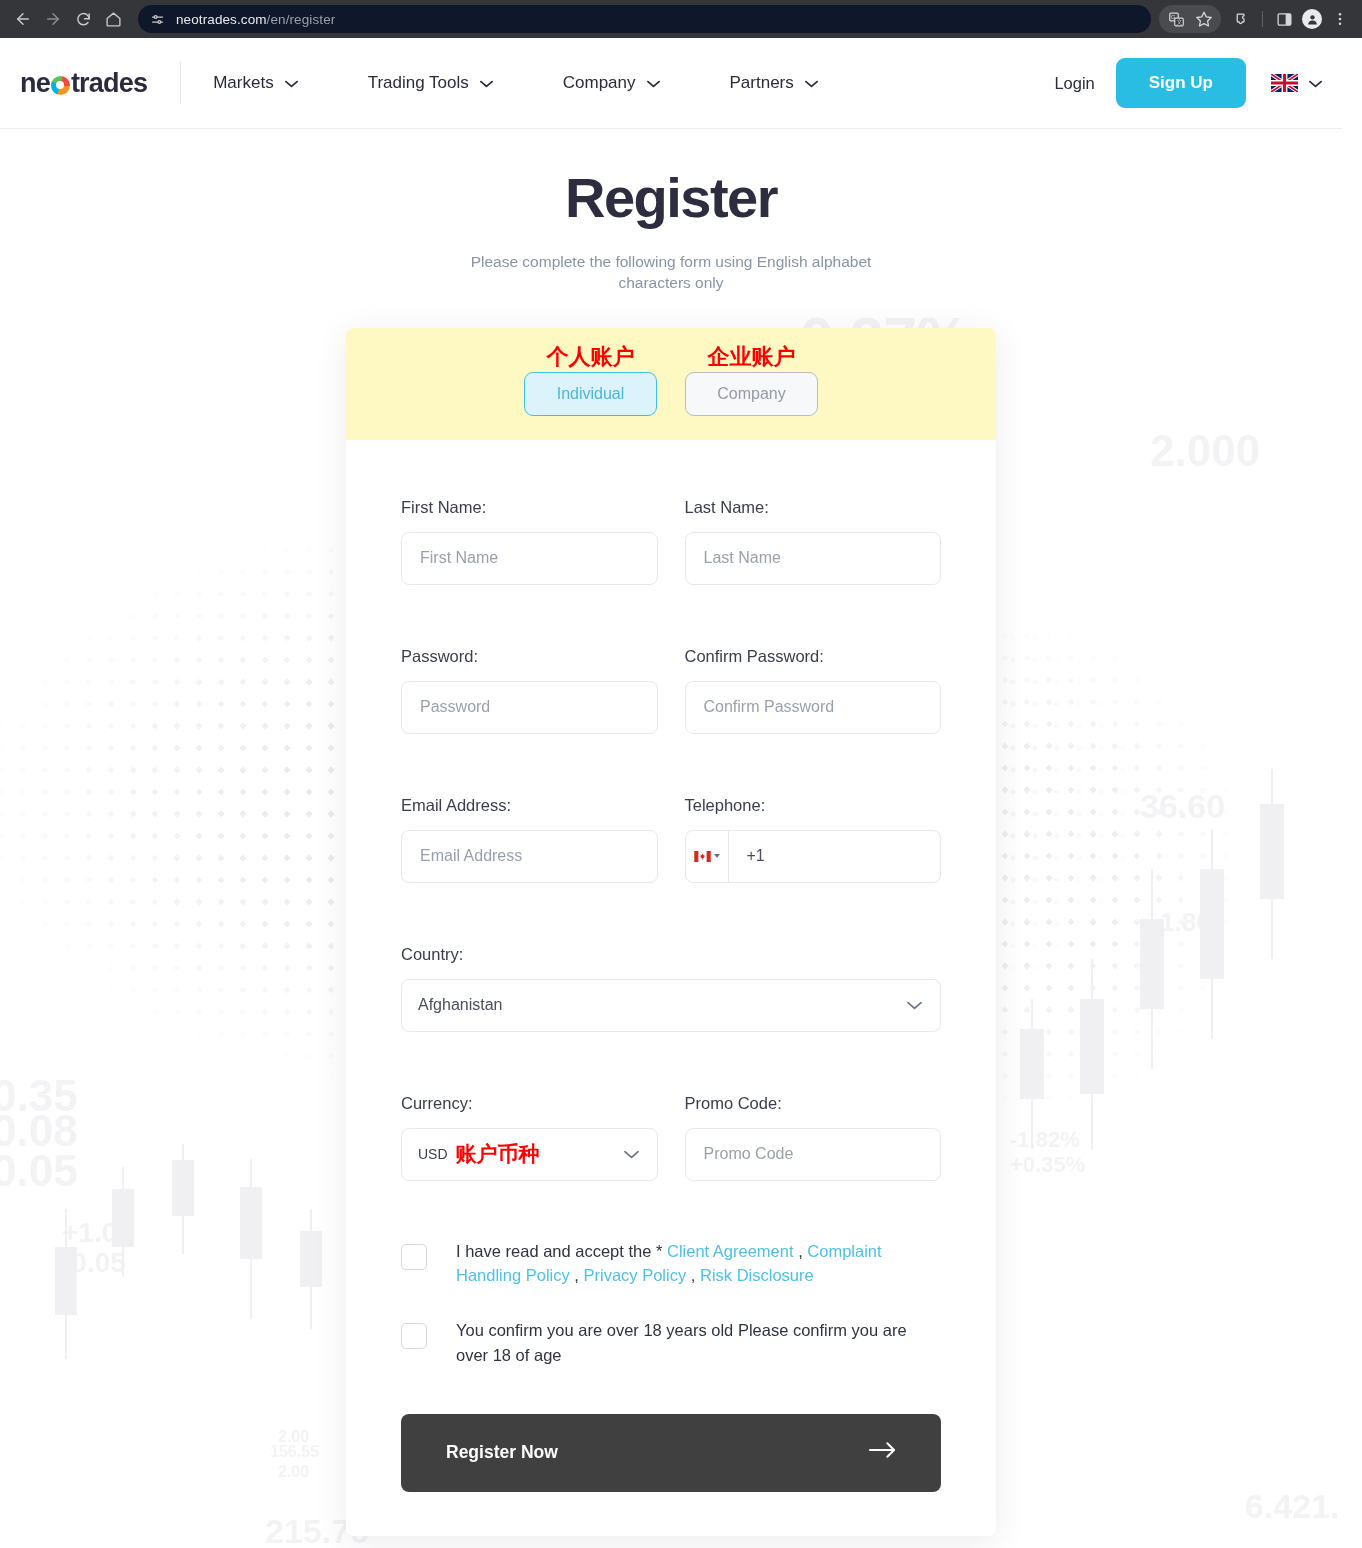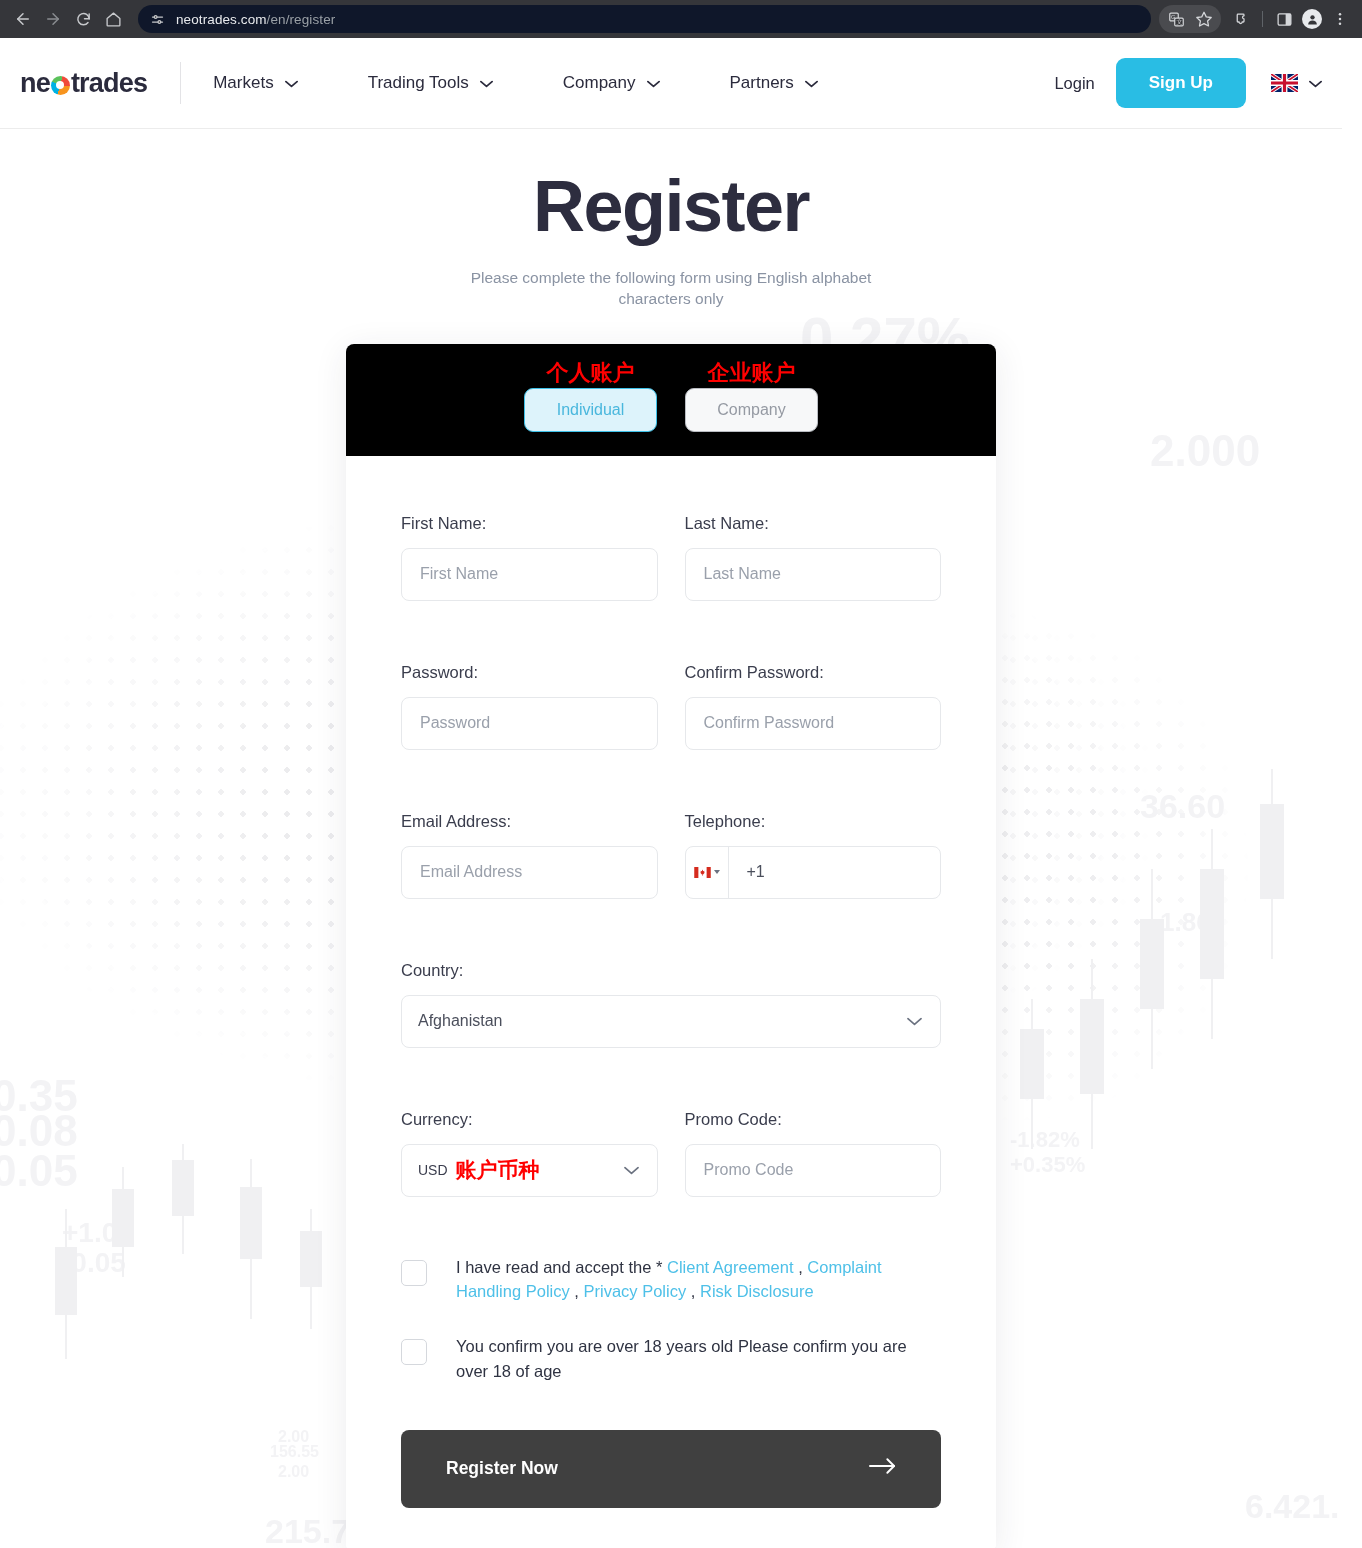--- a/index.html
+++ b/index.html
@@ -141,39 +141,39 @@
     position: absolute; color: #f3f3f5;
     font-weight: 700; white-space: nowrap; line-height: 1;
   }
   .candle { position: absolute; }
   .candle .wick { position: absolute; left: 50%; transform: translateX(-50%); width: 2px; background: #f0f0f2; }
   .candle .body { position: absolute; left: 0; width: 100%; background: #f0f0f2; }
 
   
   .title-wrap { position: relative; text-align: center; padding-top: 41px; z-index: 2; }
   .page-title {
-    font-size: 72px; font-weight: 700; color: #2d2d3f;
+    font-size: 56px; font-weight: 700; color: #2d2d3f;
     letter-spacing: -1.5px; line-height: 1;
   }
   .page-sub {
     margin-top: 26px; font-size: 15.5px; color: #8a93a3;
     line-height: 1.35; max-width: 430px; margin-left: auto; margin-right: auto;
   }
 
   
   .card {
     position: relative; z-index: 3;
     width: 650px; margin: 34px auto 0;
     background: #fff;
     border-radius: 8px;
     box-shadow: 0 6px 34px rgba(40,45,70,.09);
     overflow: hidden;
   }
   .card-tabs {
-    background: #000000;
+    background: #fef9c3;
     padding: 44px 0 24px;
     display: flex; justify-content: center; gap: 28px;
     position: relative;
   }
   .tab-group { position: relative; }
   .cn-label {
     position: absolute; top: -30px; left: 50%; transform: translateX(-50%);
     color: #ff0000; font-size: 22px; font-weight: 700;
     white-space: nowrap;
     font-family: "DejaVu Sans", sans-serif;

